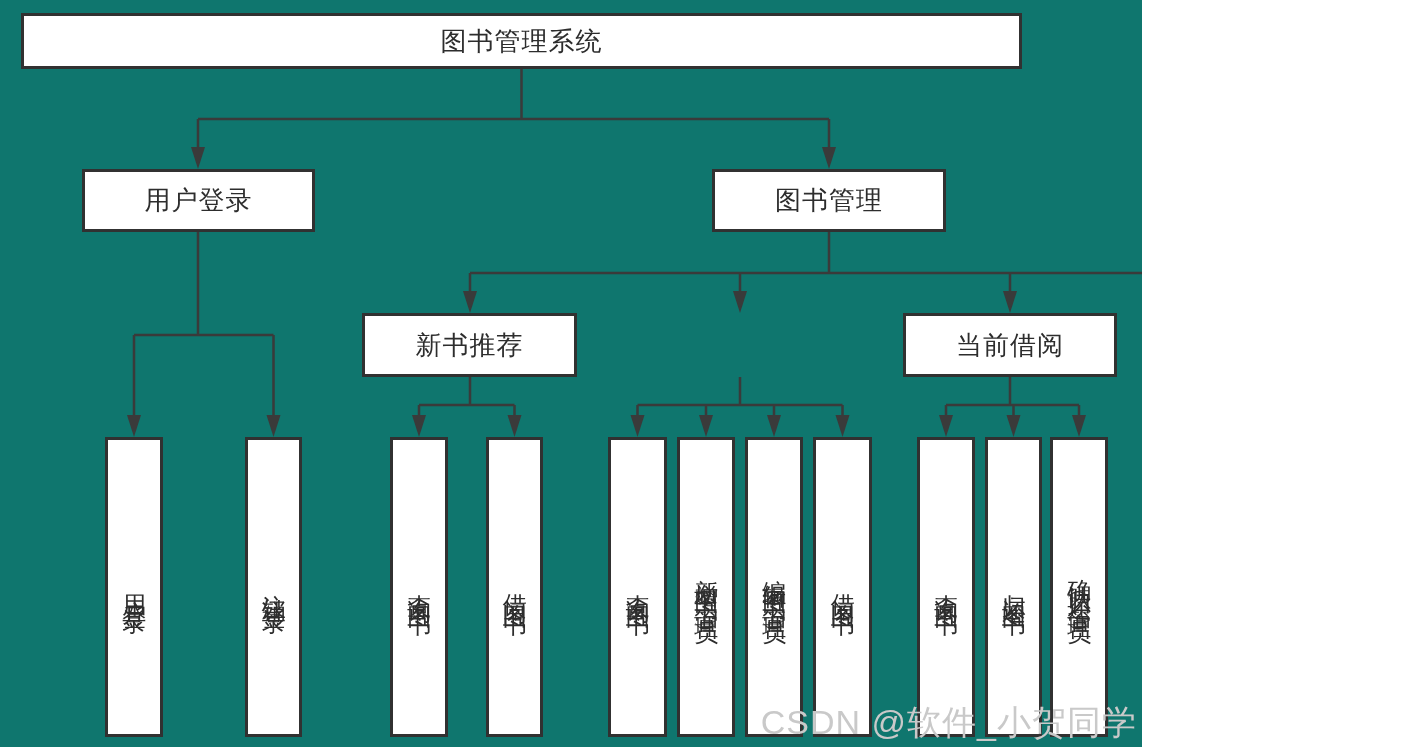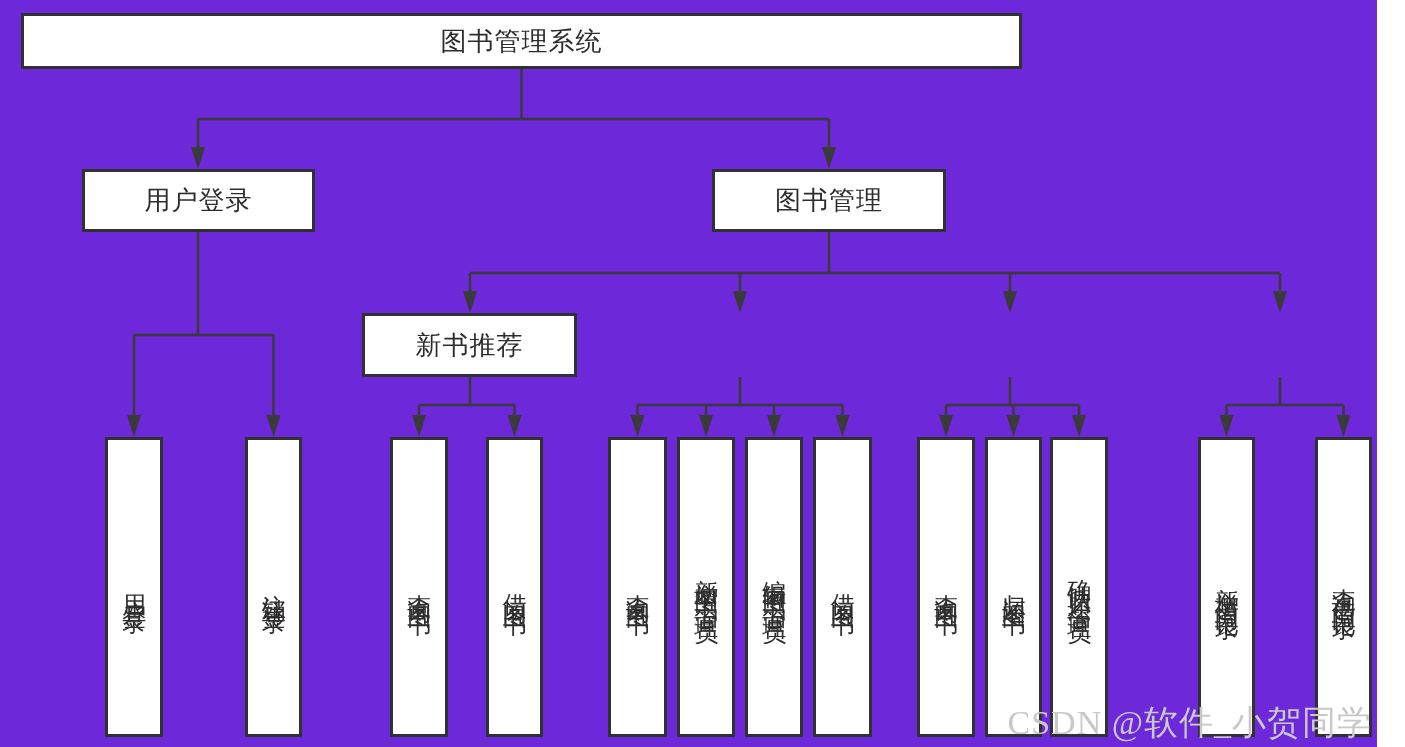--- a/index.html
+++ b/index.html
@@ -1,18 +1,18 @@
 <!DOCTYPE html>
 <html><head>
 <meta charset="utf-8">
 <style>
   html,body{margin:0;padding:0;background:#ffffff;}
   .stage{
-    position:relative;width:1377px;height:747px;background:#6d28d9;
-    font-family:Liberation Serif, serif;overflow:hidden;
+    position:relative;width:1142px;height:747px;background:#0f766e;
+    font-family:Liberation Sans, sans-serif;overflow:hidden;
   }
   svg.connectors{position:absolute;left:0;top:0;z-index:1;}
   .box{
     position:absolute;box-sizing:border-box;background:#ffffff;
     border:3px solid #313131;color:#2d2d2d;
     display:flex;align-items:center;justify-content:center;
     z-index:2;text-align:center;
   }
   .hbox{font-size:26px;letter-spacing:1px;white-space:nowrap;}
   .vbox{top:437px;height:300px;}
@@ -63,20 +63,21 @@
       <polygon points="1336.5,415 1350.5,415 1343.5,437"></polygon>
     </g>
   </svg>
 
   <div class="box hbox" style="left:21px;top:13px;width:1001px;height:56px">图书管理系统</div>
 
   <div class="box hbox" style="left:82px;top:169px;width:233px;height:63px">用户登录</div>
   <div class="box hbox" style="left:712px;top:169px;width:234px;height:63px">图书管理</div>
 
   <div class="box hbox" style="left:362px;top:313px;width:215px;height:64px">新书推荐</div>
+  <div class="box hbox" style="left:903px;top:313px;width:214px;height:64px">当前借阅</div>
 
   <div class="box vbox" style="left:105px;width:58px">
     <span>用户登录</span>
   </div>
   <div class="box vbox" style="left:245px;width:57px">
     <span>注销登录</span>
   </div>
 
   <div class="box vbox" style="left:390px;width:58px">
     <span>查询图书</span>

